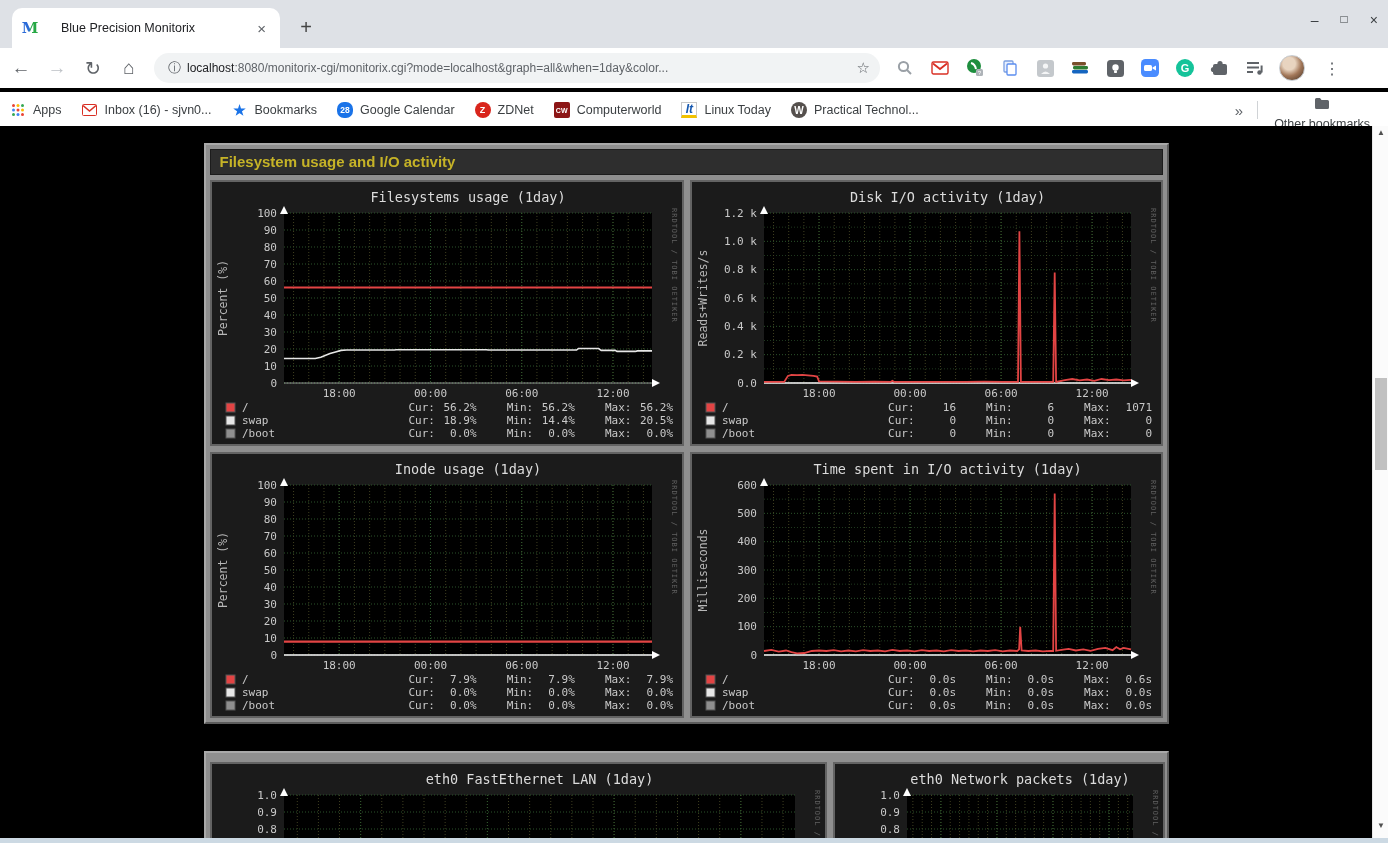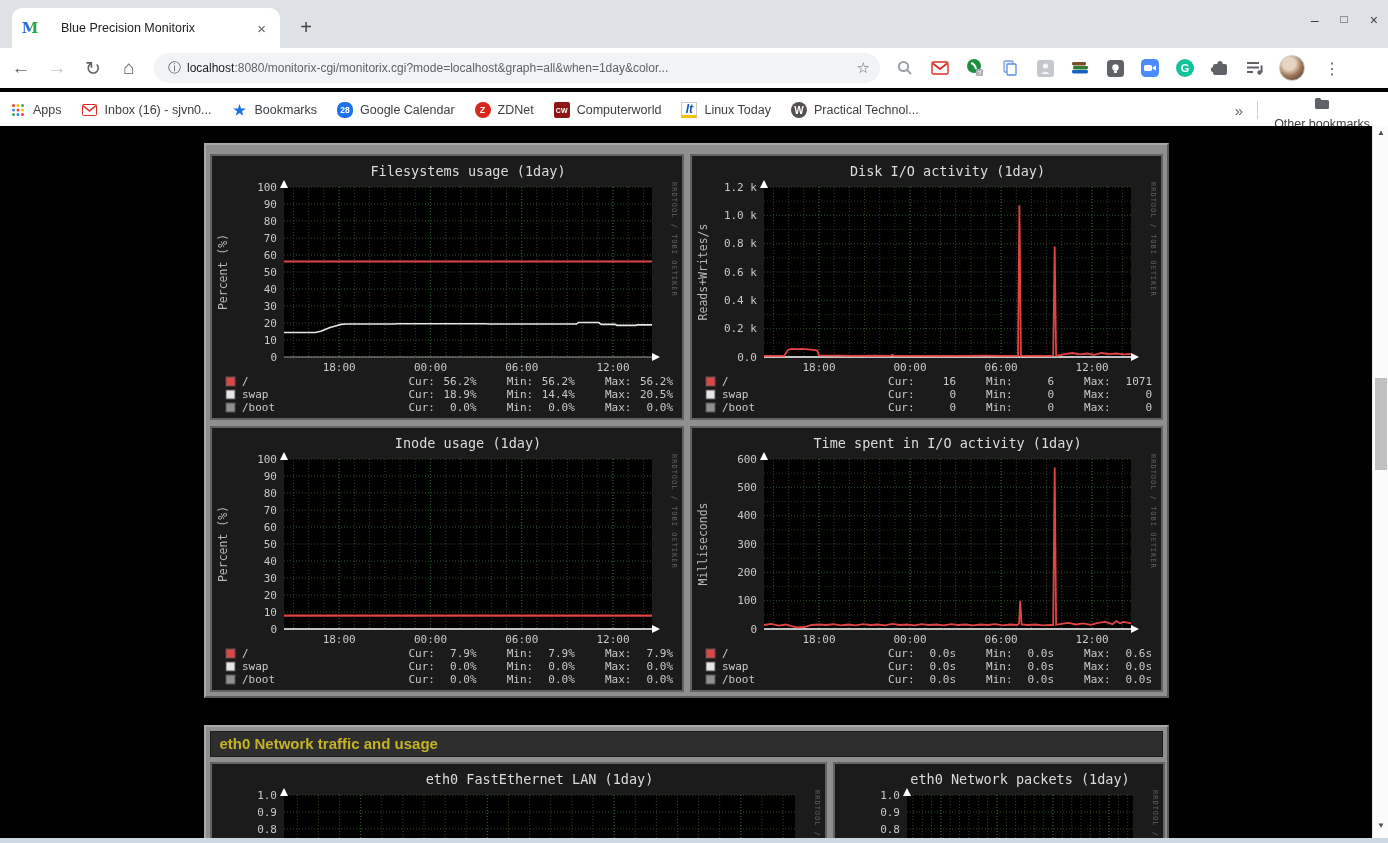--- a/index.html
+++ b/index.html
@@ -242,20 +242,21 @@
             <path d="M1 2.5 a1.5 1.5 0 0 1 1.5-1.5 H6 l1.5 2 H13.5 a1.5 1.5 0 0 1 1.5 1.5 V10.5 a1.5 1.5 0 0 1 -1.5 1.5 H2.5 A1.5 1.5 0 0 1 1 10.5 Z" fill="#5f6368"></path>
           </svg>
       </span>
       <span>Other bookmarks</span>
     </div>
   </div>
 
   <div class="content">
     <div class="mx">
       <div class="mx-section sec1">
+        <div class="mx-title">Filesystem usage and I/O activity</div>
         <div class="mx-grid">
           <div class="chart-box">
               <svg width="470" height="262" font-family="'DejaVu Sans Mono',monospace">
                 <rect x="72" y="31" width="368" height="170" fill="#000"></rect>
                 <line x1="72" y1="31" x2="440" y2="31" stroke="#2b522b" stroke-dasharray="1,2"></line>
                 <line x1="72" y1="48" x2="440" y2="48" stroke="#2b522b" stroke-dasharray="1,2"></line>
                 <line x1="72" y1="65" x2="440" y2="65" stroke="#2b522b" stroke-dasharray="1,2"></line>
                 <line x1="72" y1="82.00000000000001" x2="440" y2="82.00000000000001" stroke="#2b522b" stroke-dasharray="1,2"></line>
                 <line x1="72" y1="99" x2="440" y2="99" stroke="#2b522b" stroke-dasharray="1,2"></line>
                 <line x1="72" y1="116" x2="440" y2="116" stroke="#2b522b" stroke-dasharray="1,2"></line>
@@ -606,21 +607,20 @@
                 <text x="264.04699999999997" y="255" text-anchor="end" font-size="11" fill="#c9c9c9">0.0s</text>
                 <text x="294.063" y="255" font-size="11" fill="#c9c9c9">Min:</text>
                 <text x="362.068" y="255" text-anchor="end" font-size="11" fill="#c9c9c9">0.0s</text>
                 <text x="392.084" y="255" font-size="11" fill="#c9c9c9">Max:</text>
                 <text x="460.089" y="255" text-anchor="end" font-size="11" fill="#c9c9c9">0.0s</text>
               </svg>
             </div>
         </div>
       </div>
       <div class="mx-section sec2">
-        <div class="mx-title">eth0 Network traffic and usage</div>
         <div class="mx-row">
           <div class="chart-box">
               <svg width="613" height="262" font-family="'DejaVu Sans Mono',monospace">
                 <rect x="72" y="31" width="511" height="170" fill="#000"></rect>
                 <line x1="72" y1="31" x2="583" y2="31" stroke="#2b522b" stroke-dasharray="1,2"></line>
                 <line x1="72" y1="48" x2="583" y2="48" stroke="#2b522b" stroke-dasharray="1,2"></line>
                 <line x1="72" y1="65" x2="583" y2="65" stroke="#2b522b" stroke-dasharray="1,2"></line>
                 <line x1="72" y1="82.00000000000001" x2="583" y2="82.00000000000001" stroke="#2b522b" stroke-dasharray="1,2"></line>
                 <line x1="72" y1="99" x2="583" y2="99" stroke="#2b522b" stroke-dasharray="1,2"></line>
                 <line x1="72" y1="116" x2="583" y2="116" stroke="#2b522b" stroke-dasharray="1,2"></line>

